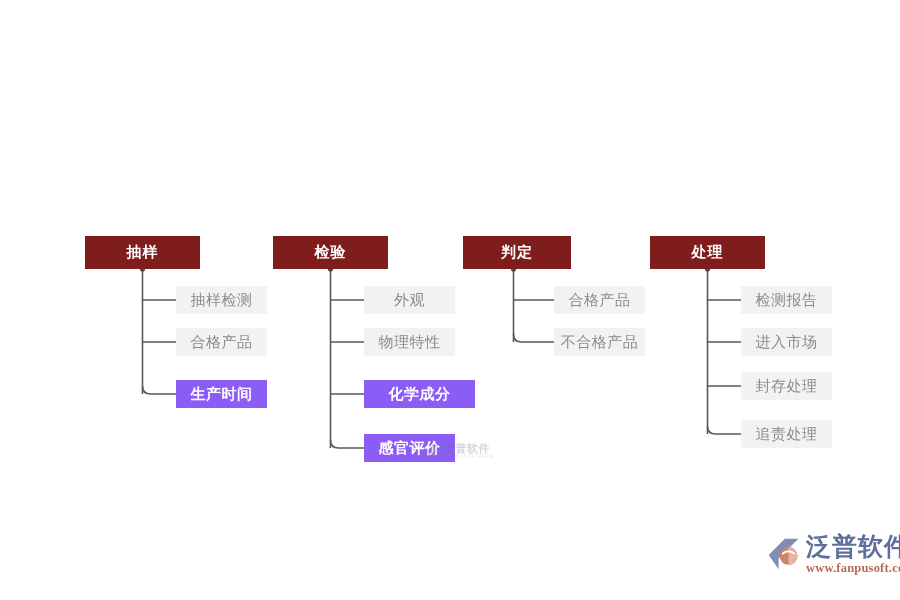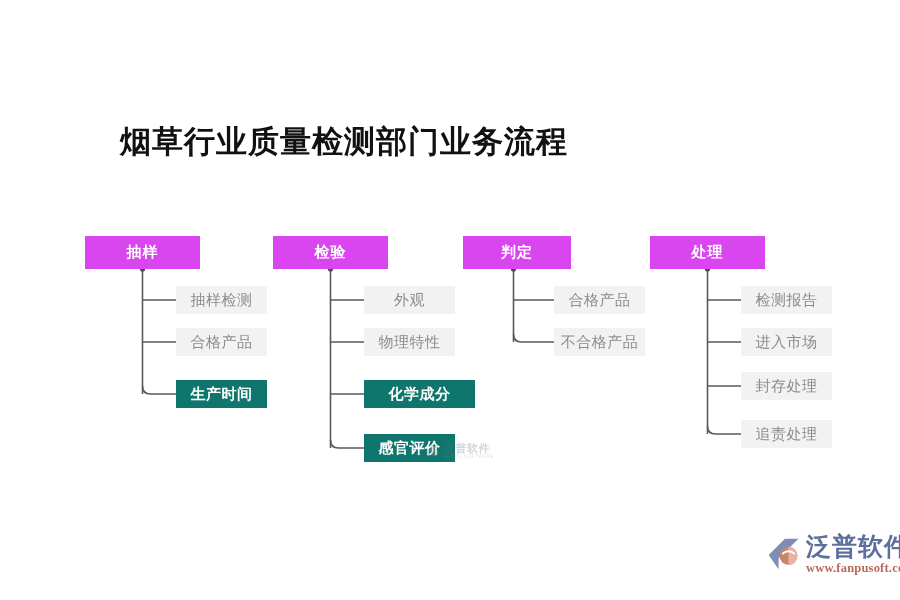--- a/index.html
+++ b/index.html
@@ -44,21 +44,21 @@
   .col-1 { left: 273px; }
   .col-2 { left: 463px; }
   .col-3 { left: 650px; }
 
   .stage-header {
     position: absolute;
     top: 0;
     left: 0;
     width: 115px;
     height: 33px;
-    background: #d946ef;
+    background: #7f1d1d;
     color: #ffffff;
     font-size: 15px;
     font-weight: bold;
     display: flex;
     align-items: center;
     justify-content: center;
     letter-spacing: 1px;
     box-sizing: border-box;
   }
   .col-2 .stage-header { width: 108px; }
@@ -79,21 +79,21 @@
     color: #8c8c8c;
     font-size: 15px;
     display: flex;
     align-items: center;
     justify-content: center;
     box-sizing: border-box;
     white-space: nowrap;
     letter-spacing: 0.5px;
   }
   .item-box.highlight {
-    background: #0f766e;
+    background: #8b5cf6;
     color: #ffffff;
     font-weight: bold;
   }
 
   
   .center-watermark {
     position: absolute;
     left: 424px;
     top: 443px;
     display: flex;
@@ -158,21 +158,20 @@
     font-family: "Liberation Serif", "DejaVu Serif", serif;
     font-weight: bold;
     white-space: nowrap;
   }
 </style>
 </head>
 <body>
 
 <div id="canvas">
 
-  <div class="page-title">烟草行业质量检测部门业务流程</div>
 
   <div class="column col-0">
     <svg class="connectors" width="180" height="200">
       <path d="M57.5 33 L57.5 158" stroke="#595959" stroke-width="1.6" fill="none"></path>
       <path d="M57.5 64 L95 64" stroke="#595959" stroke-width="1.6" fill="none"></path>
       <path d="M57.5 106 L95 106" stroke="#595959" stroke-width="1.6" fill="none"></path>
       <path d="M57.5 150 Q57.5 158 65.5 158 L95 158" stroke="#595959" stroke-width="1.6" fill="none"></path>
       <circle cx="57.5" cy="33" r="2.6" fill="#4d4d4d"></circle>
       <circle cx="95" cy="64" r="4" fill="#3d3d3d"></circle>
       <circle cx="95" cy="106" r="4" fill="#3d3d3d"></circle>

